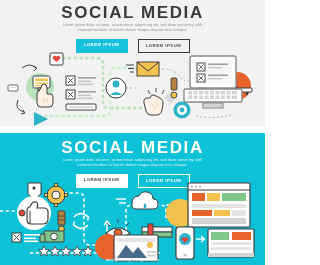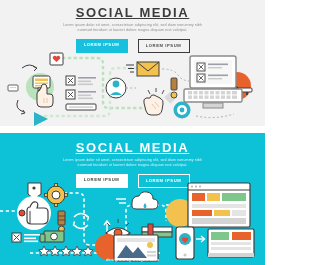--- a/index.html
+++ b/index.html
@@ -11,22 +11,22 @@
   .page{position:relative;width:265px;height:265px;background:#ffffff;}
 
   
   .banner{position:absolute;left:0;width:265px;overflow:hidden;}
   .banner-light{top:0;height:126px;background:#f2f2f2;}
   .banner-teal{top:133px;height:132px;background:#0dc1d6;}
 
   
   .hdr{position:absolute;left:0;width:265px;text-align:center;}
   .title{
-    font-size:13px;font-weight:bold;letter-spacing:1.6px;
-    line-height:12px;margin:0;text-decoration:underline;
+    font-size:17px;font-weight:bold;letter-spacing:1.6px;
+    line-height:12px;margin:0;
   }
   .title-dark{color:#3b3b3b;}
   .title-white{color:#ffffff;}
   .subtitle{
     font-size:3.6px;line-height:5.4px;letter-spacing:.12px;
     margin:4px auto 0;width:150px;
   }
   .sub-dark{color:#8e8e8e;}
   .sub-white{color:#d9f6fa;}
 

